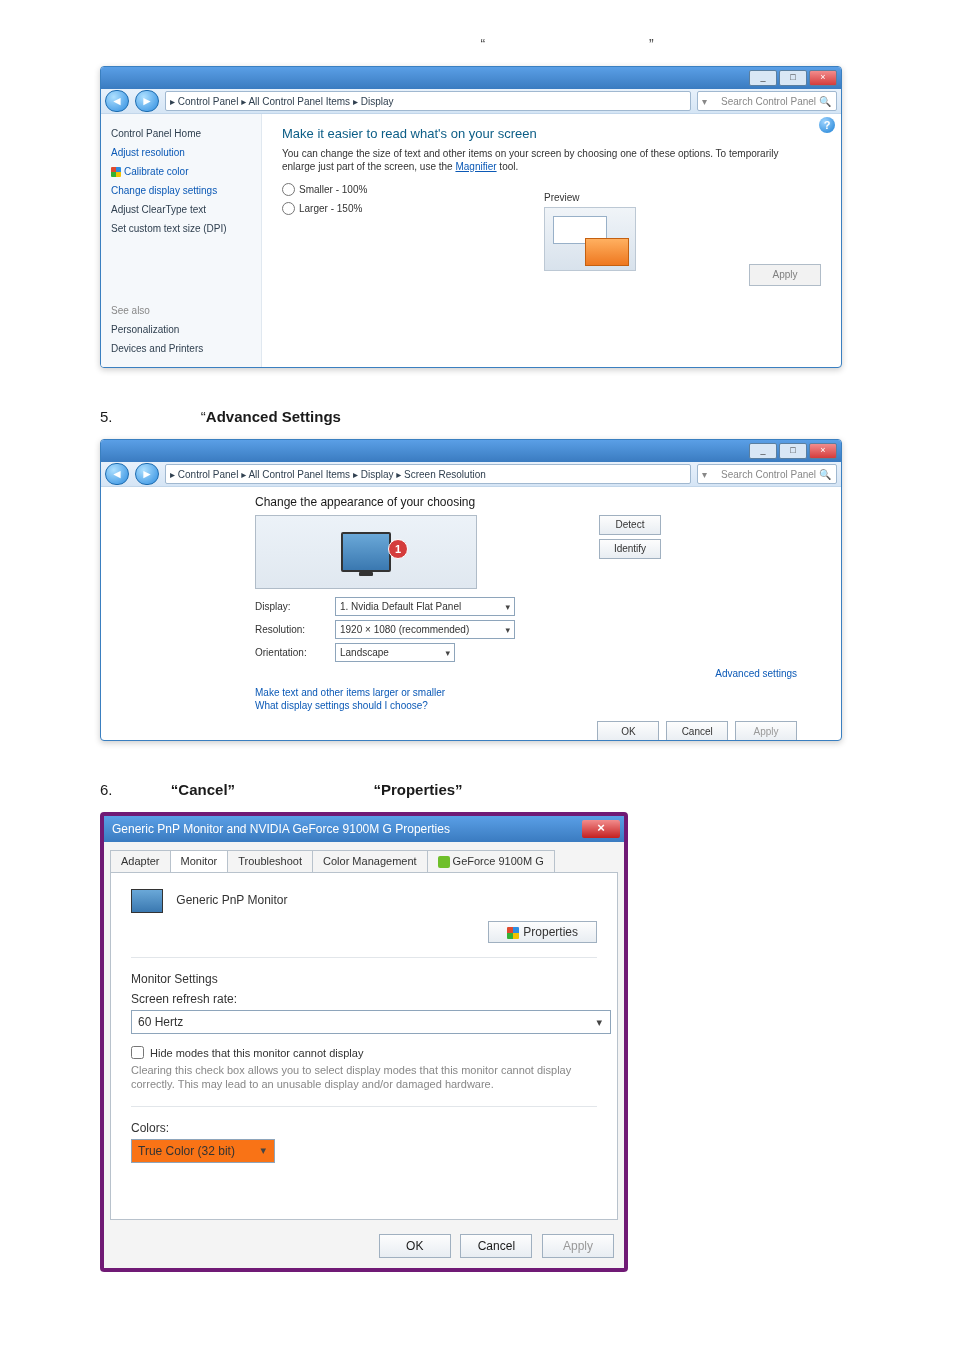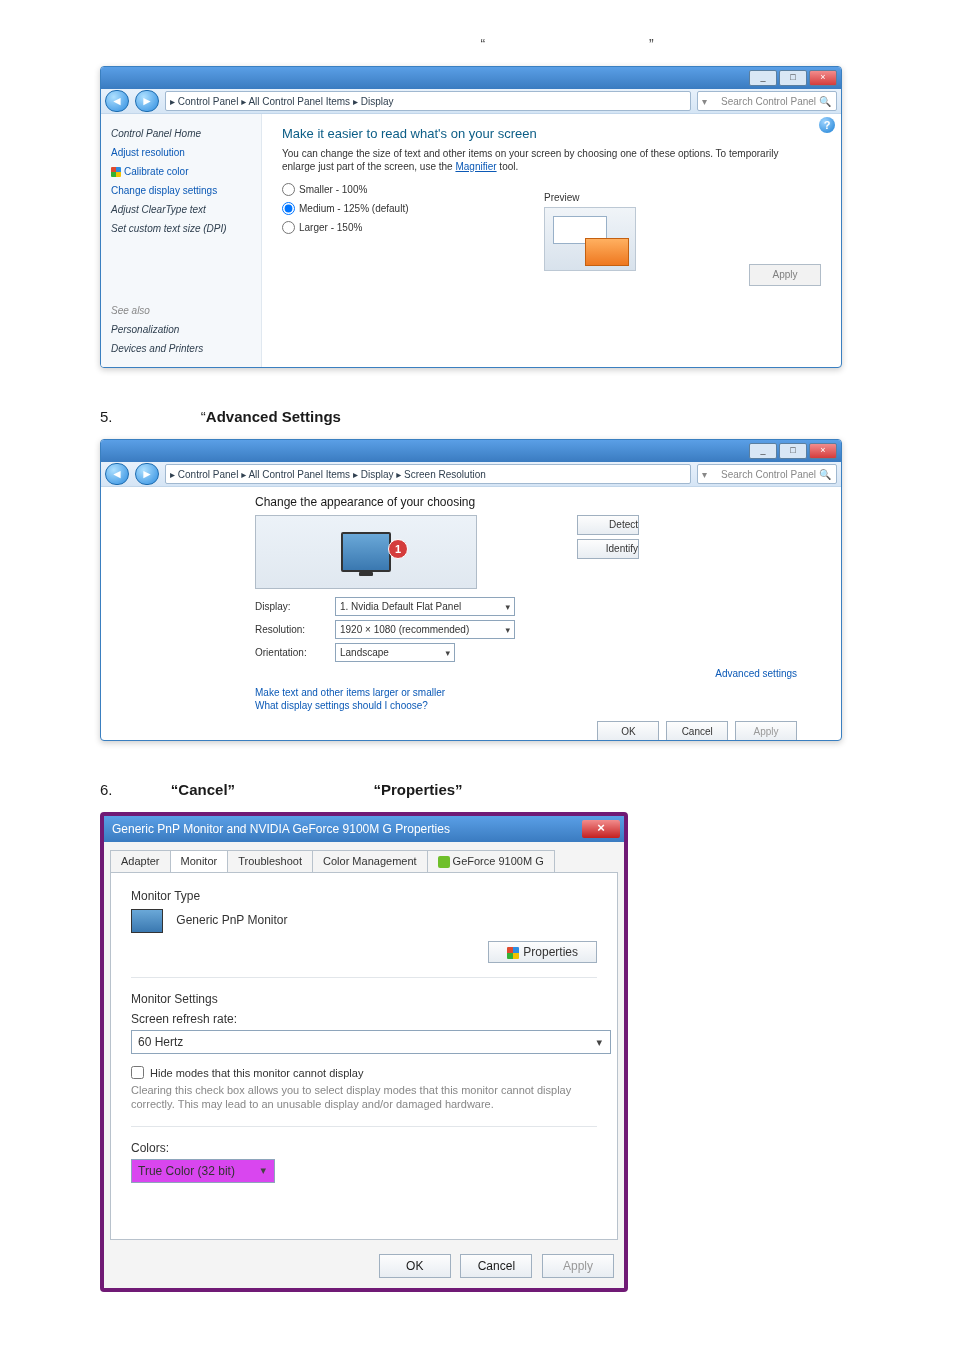--- a/index.html
+++ b/index.html
@@ -117,21 +117,21 @@
   .win-display .body { display:flex; height: calc(100% - 46px); }
   .sidebar {
     width: 140px;
     background: #f5f8fb;
     padding: 10px 10px;
     font-size: 10px;
     border-right: 1px solid #e0e8f0;
     display:flex; flex-direction:column;
   }
   .sidebar a { display:block; margin: 4px 0; color:#0b59b6; text-decoration:none; cursor:pointer;}
-  .sidebar .plain { color:#304050;font-style:italic; }
+  .sidebar .plain { color:#304050; }
   .sidebar .shield {
     display:inline-block; width:10px; height:10px;
     background: conic-gradient(#2e8de0 0 90deg, #f2c200 0 180deg, #35b135 0 270deg, #e04a2e 0);
     border-radius:1px;
     margin-right:3px;
     vertical-align:middle;
   }
   .sidebar .spacer { flex:1; }
   .content-pane {
     flex:1;
@@ -231,22 +231,22 @@
     width:18px; height:18px; border-radius:50%;
     background:#d43c3c; color:#fff; font-weight:bold;
     text-align:center; line-height:18px;
     position:absolute; left:60%; top:32%;
     font-size:11px; border:1px solid #fff;
   }
   .det-btn {
     width:60px; height:18px;
     border:1px solid #a0b0c0;
     background:linear-gradient(#fdfdfd,#e8edf2);
-    text-align:right; line-height:18px;
-    font-size:10px; margin-bottom:4px;
+    text-align:center; line-height:18px;
+    font-size:10px; margin-bottom:4px;margin-left:22px;
   }
   .form-row { display:flex; align-items:center; margin:4px 0; font-size:10px;}
   .form-row .flabel { width:80px; color:#333; }
   .combo {
     width:170px; height:17px;
     border:1px solid #8ea5bb;
     background:#fff; font-size:10px;
     padding:0 4px; position:relative;
     display:flex; align-items:center;
   }
@@ -354,21 +354,21 @@
     display:flex; align-items:center;
     margin:4px 12px 12px 0;
   }
   .big-combo:after{ content:"▾"; position:absolute; right:8px; font-size:11px; color:#444;}
   .chk-row { font-size:11px; color:#333; display:flex; align-items:center; gap:6px;}
   .chk-row input { margin:0; width:13px; height:13px;}
   .hint { font-size:11px; color:#888; margin: 4px 0 0 0; line-height:1.3;}
   .small-combo {
     width:130px; height:22px;
     border:1px solid #8ea5bb;
-    background:#d946ef; font-size:12px;
+    background:#f97316; font-size:12px;
     padding:0 6px; position:relative;
     display:flex; align-items:center;
     margin-top:4px;
   }
   .small-combo:after{ content:"▾"; position:absolute; right:8px; font-size:11px; color:#444;}
   .dlg-btns {
     text-align:right;
     padding: 8px 10px 10px 0;
   }
   .dlg-btn {
@@ -439,24 +439,20 @@
         <h2>Make it easier to read what's on your screen</h2>
         <p>
           <span>You can change the size of text and other items on your screen by choosing one of these options. To temporarily enlarge just part of the screen, use the </span>
           <span class="lnk">Magnifier</span>
           <span> tool.</span>
         </p>
 
         <label class="radio-row">
           <input type="radio" name="sz" style="">
           <span>Smaller - 100%</span>
-        </label>
-        <label class="radio-row">
-          <input type="radio" name="sz" checked="" style="">
-          <span>Medium - 125% (default)</span>
         </label>
         <label class="radio-row">
           <input type="radio" name="sz" style="">
           <span>Larger - 150%</span>
         </label>
 
         <div class="preview-box">
           <div class="lbl">Preview</div>
           <div class="thumb"></div>
         </div>
@@ -557,21 +553,20 @@
 
     <div class="tabs">
       <div class="tab">Adapter</div>
       <div class="tab active">Monitor</div>
       <div class="tab">Troubleshoot</div>
       <div class="tab">Color Management</div>
       <div class="tab"><span class="nv-icon"></span><span>GeForce 9100M G</span></div>
     </div>
 
     <div class="tabbody">
-      <div class="sect-title">Monitor Type</div>
       <div>
         <span class="mon-icon"></span>
         <span>Generic PnP Monitor</span>
       </div>
       <div class="prop-btn">
         <span class="shield2"></span><span>Properties</span>
       </div>
       <div class="clear"></div>
 
       <hr class="hr">

